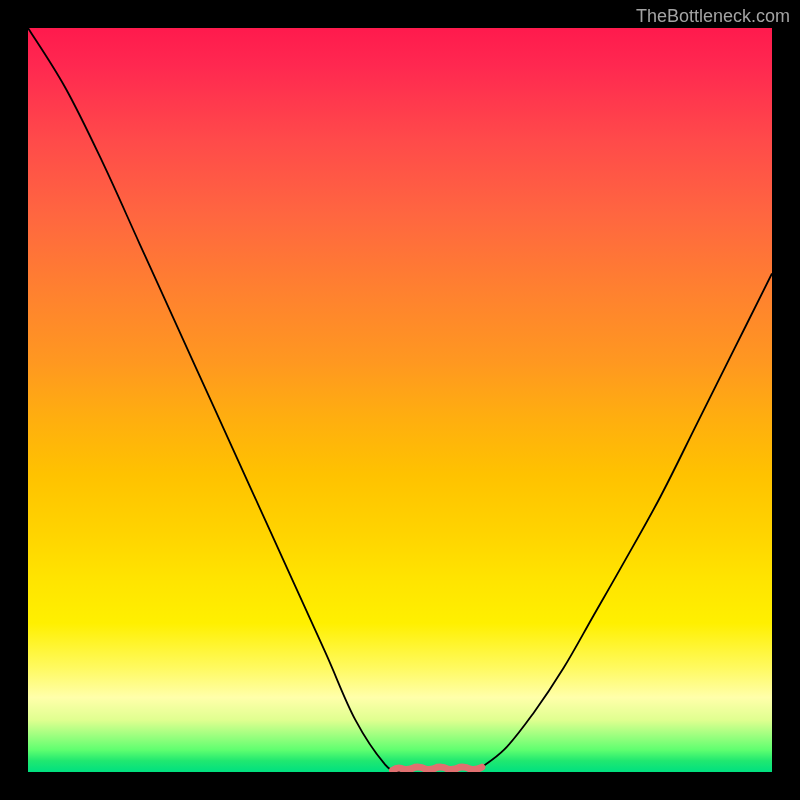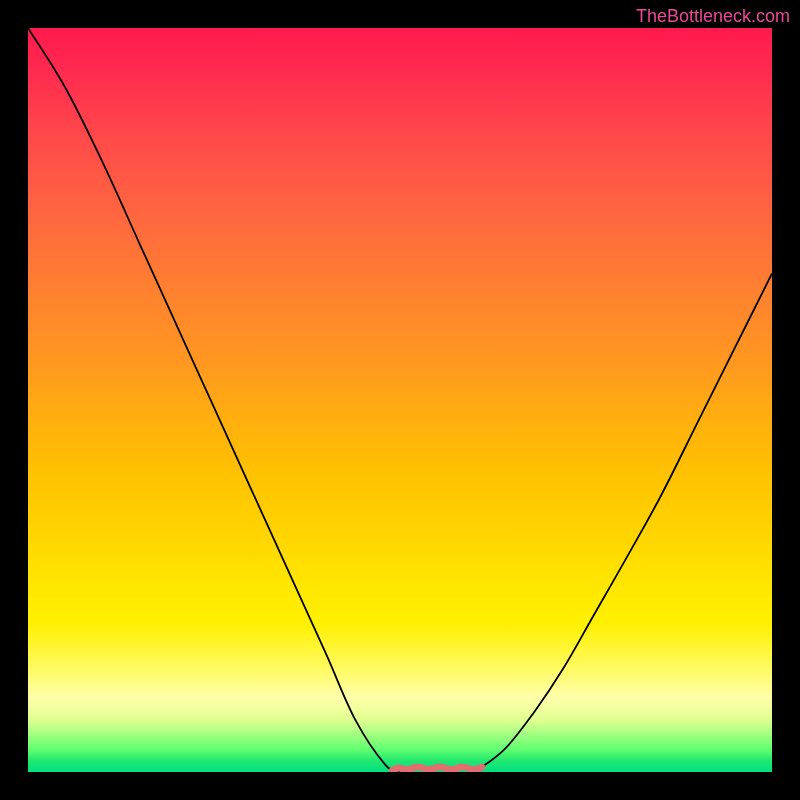--- a/index.html
+++ b/index.html
@@ -11,21 +11,21 @@
       width: 800px;
       height: 800px;
       background: #000;
       position: relative;
       font-family: Arial, sans-serif;
     }
     .watermark {
       position: absolute;
       top: 6px;
       right: 10px;
-      color: #ec4899;
+      color: #a3a3a3;
       font-size: 18px;
       z-index: 10;
     }
     .plot-area {
       position: absolute;
       left: 28px;
       top: 28px;
       width: 744px;
       height: 744px;
       overflow: hidden;

